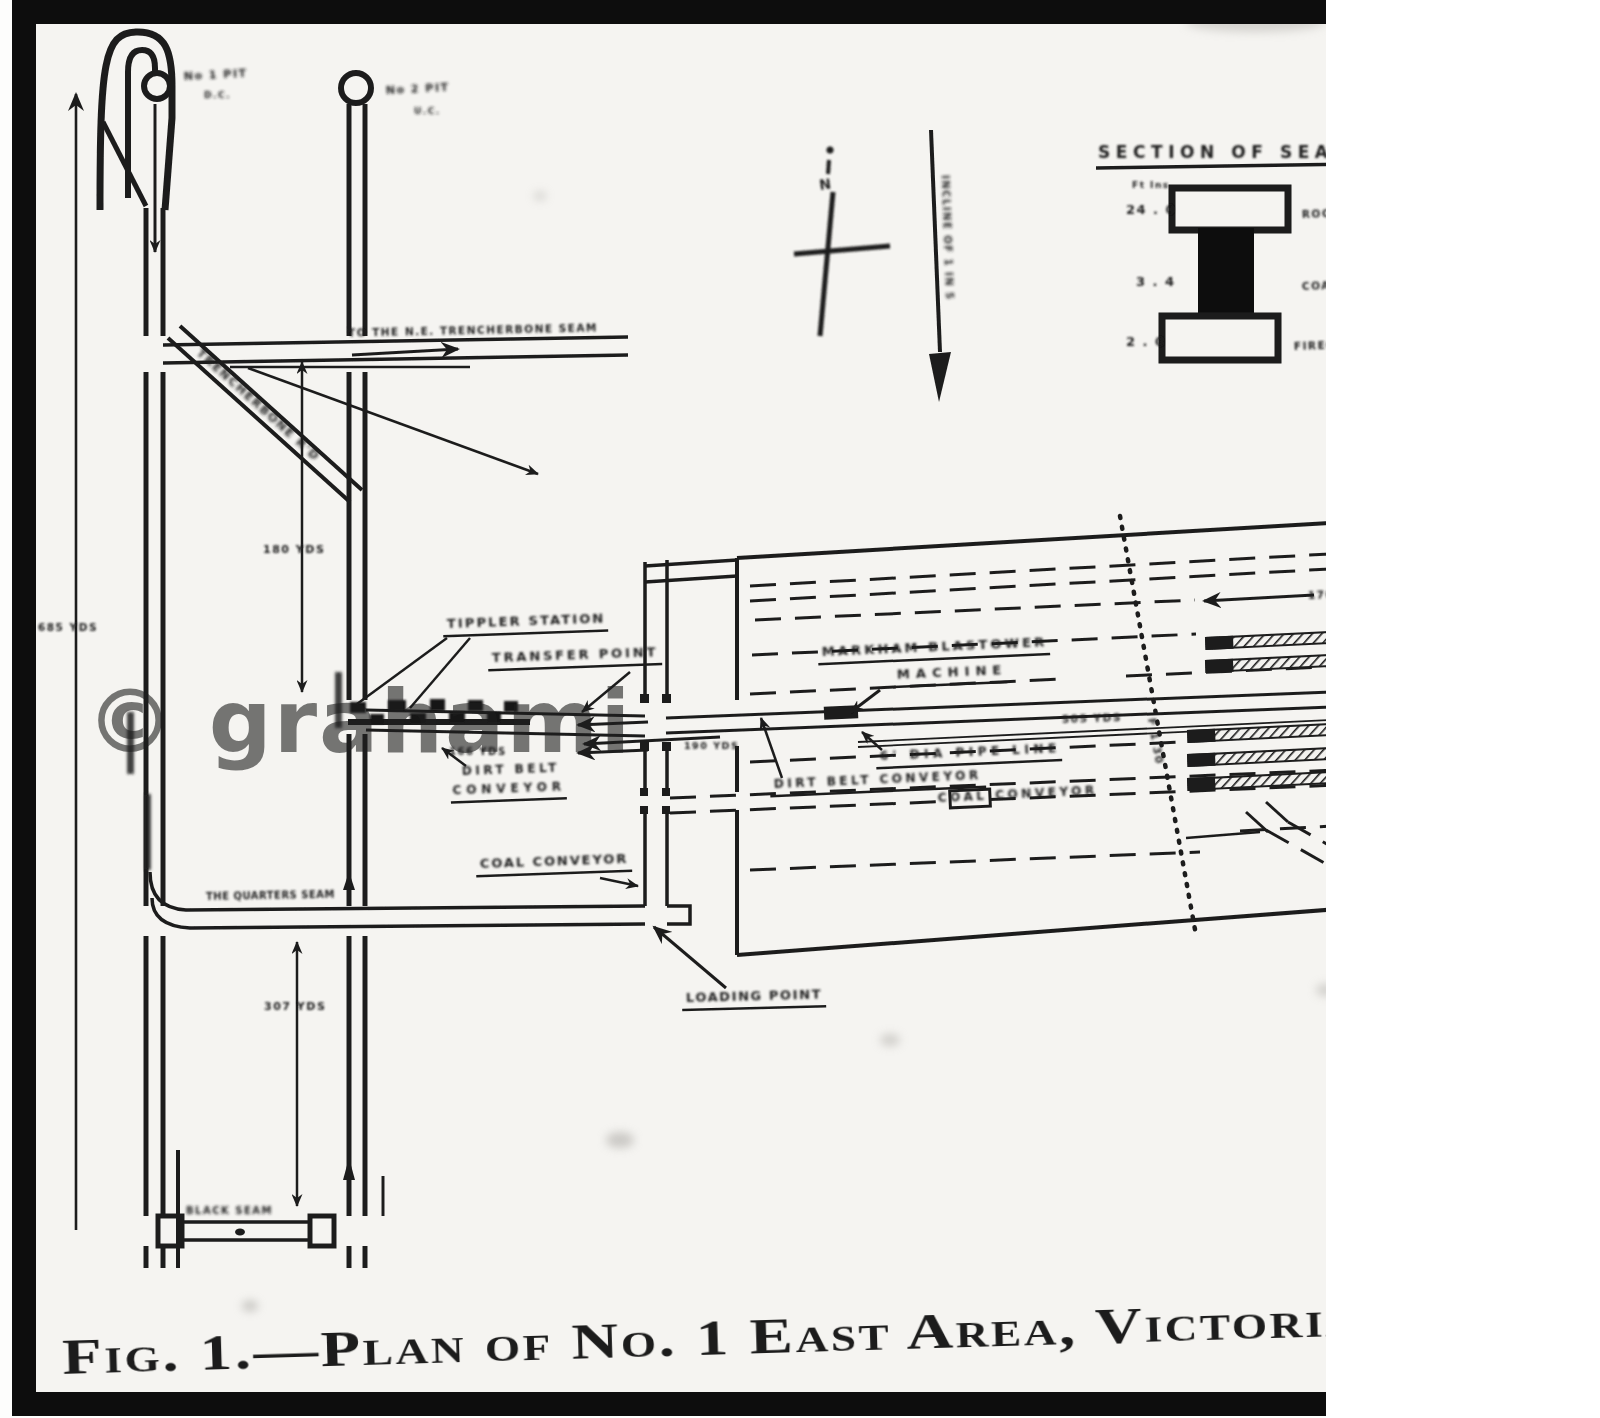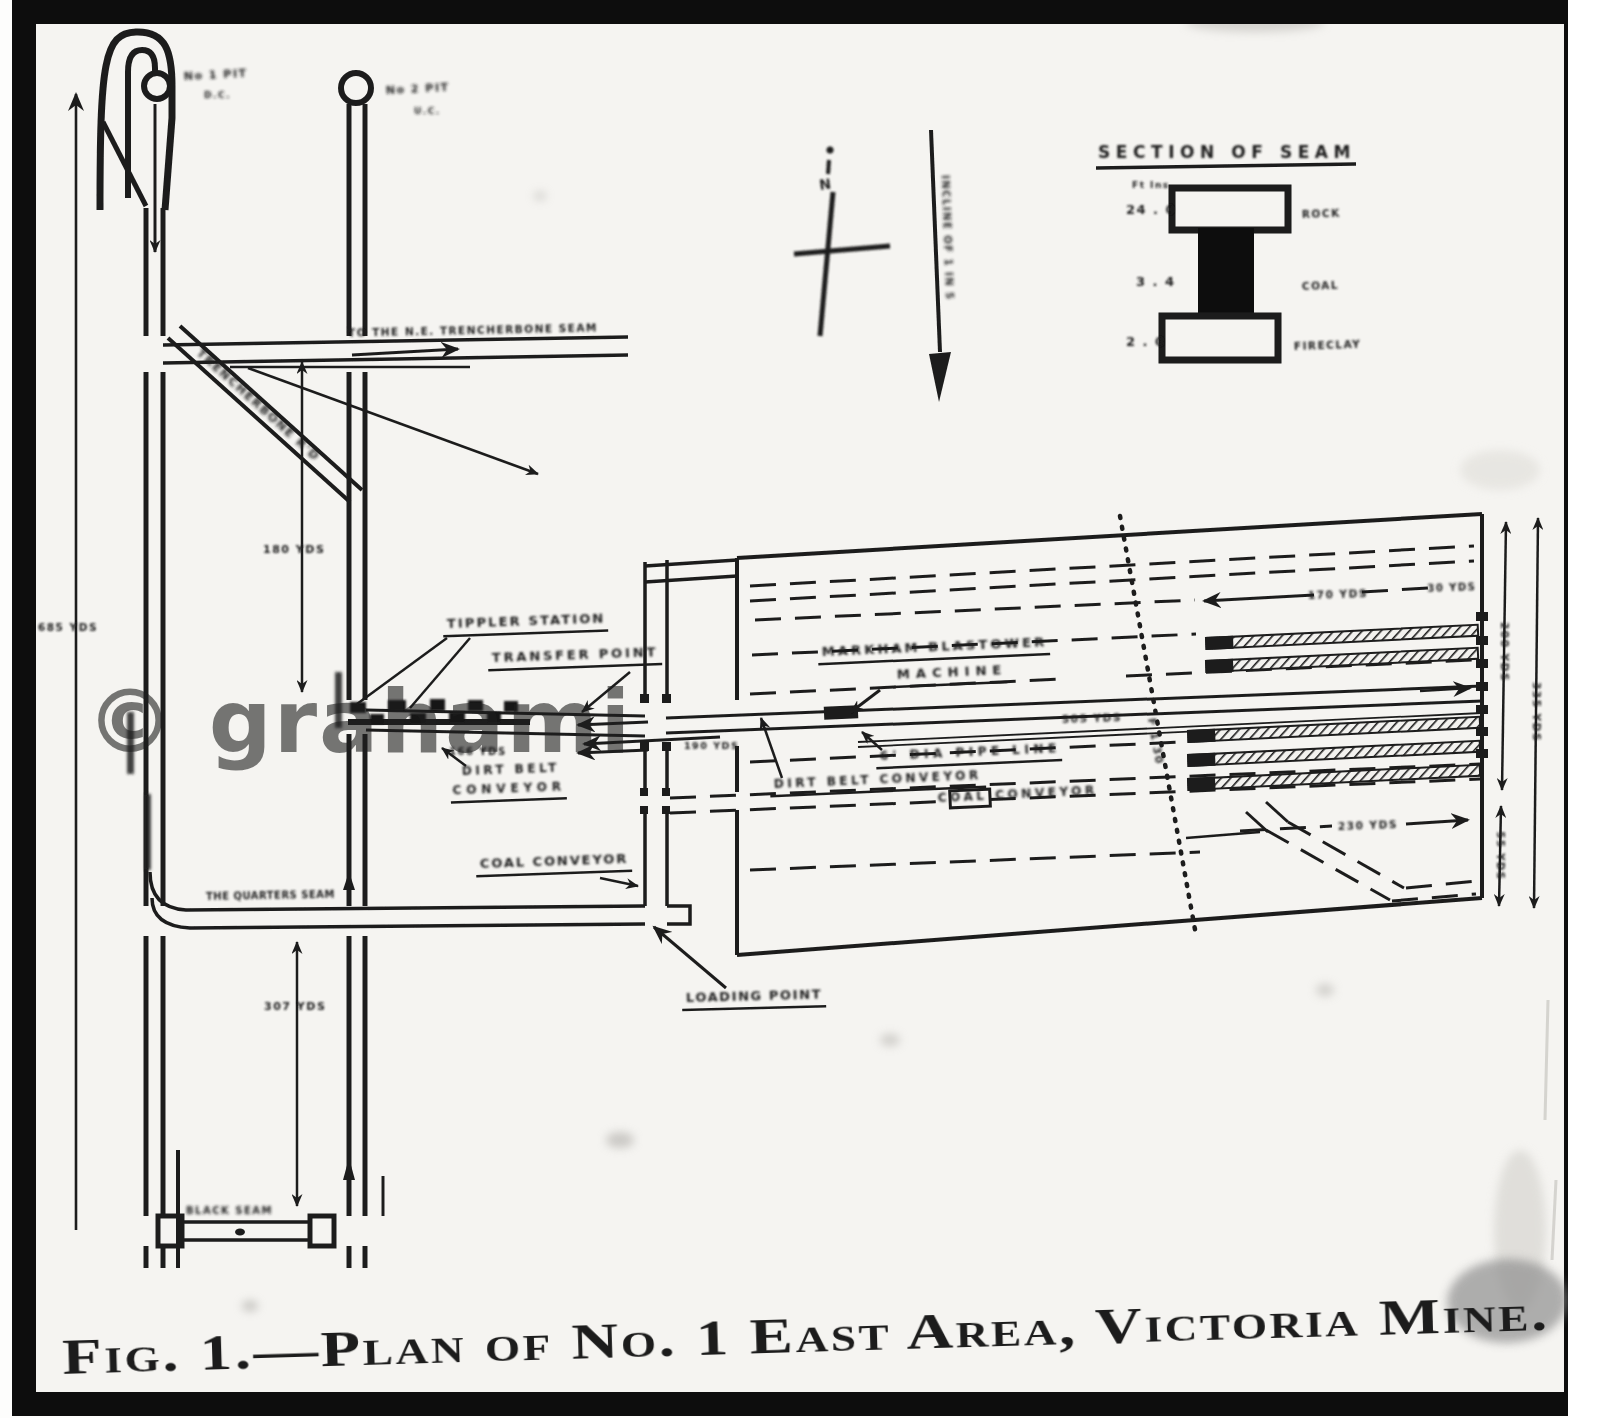--- a/index.html
+++ b/index.html
@@ -1,16 +1,16 @@
 <!DOCTYPE html>
 <html><head>
 <meta charset="utf-8">
 <style>
   html,body{margin:0;padding:0;background:#ffffff;}
-  .page{position:relative;width:1568px;height:1418px;background:#ffffff;overflow:hidden;
+  .page{position:relative;width:1326px;height:1418px;background:#ffffff;overflow:hidden;
         font-family:"DejaVu Sans", sans-serif;}
   svg{display:block}
   text{fill:#1f1f1f;}
   .hand{font-family:"DejaVu Sans", sans-serif;font-weight:bold;letter-spacing:1.5px;}
   .serif{font-family:"Liberation Serif", serif;font-weight:bold;font-variant:small-caps;letter-spacing:2px;}
   .ink{stroke:#1e1e1e;fill:none;}
 </style>
 </head>
 <body>
 

